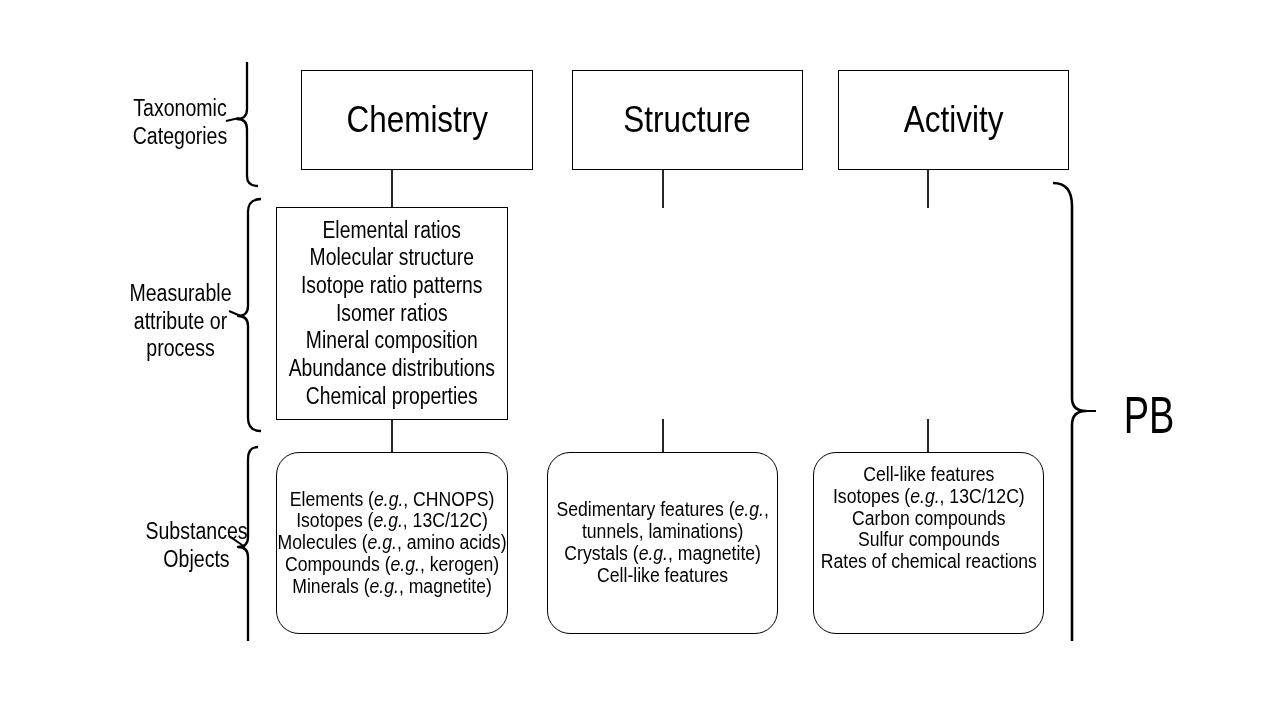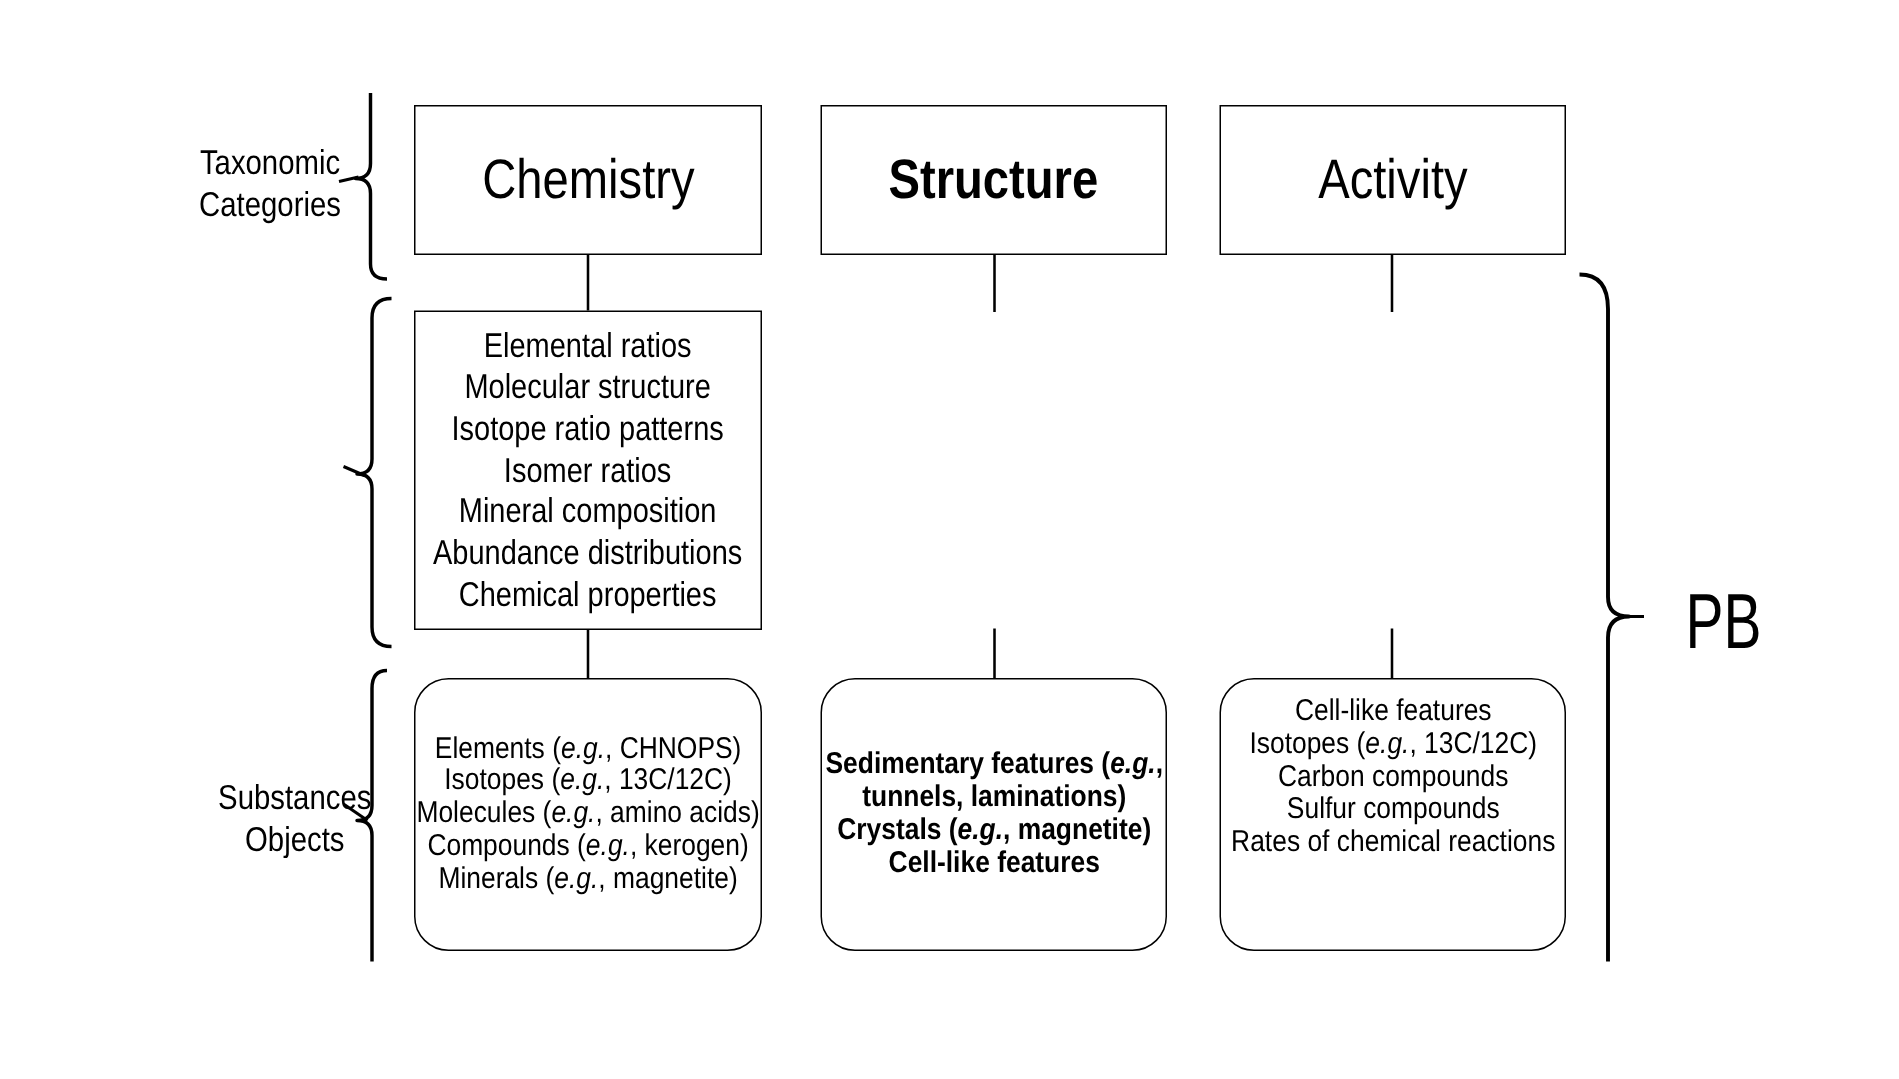--- a/index.html
+++ b/index.html
@@ -27,24 +27,24 @@
     box-sizing: border-box;
     border: 1.7px solid #000000;
     background: #ffffff;
     display: flex;
     flex-direction: column;
     justify-content: center;
     align-items: center;
   }
   
   .c0 { left: 276px; width: 232px; }
-  .c1 { left: 547px; width: 231px; font-weight: bold; }
+  .c1 { left: 547px; width: 231px; }
   .c2 { left: 813px; width: 231px; }
   
-  .row-header     { top: 70px;  height: 100px; }
+  .row-header     { top: 70px;  height: 100px; margin-left: 25px; }
   .row-attributes { top: 207px; height: 213px; }
   .row-substances { top: 452px; height: 182px; border-radius: 23px; }
 
   .hdr-text {
     font-size: 37px;
     line-height: 40px;
     white-space: nowrap;
     transform: scaleX(0.85);
     transform-origin: 50% 50%;
   }
@@ -114,20 +114,27 @@
     <path d="M928,170 L928,208" fill="none" stroke="#000" stroke-width="1.7"></path>
     <path d="M928,419 L928,453" fill="none" stroke="#000" stroke-width="1.7"></path>
   </svg>
 
   <div class="rowlabel" style="left:110px; top:95px; width:140px;">
     <div class="lines">
         <div class="line">Taxonomic</div>
         <div class="line">Categories</div>
       </div>
   </div>
+  <div class="rowlabel" style="left:108px; top:280px; width:145px;">
+    <div class="lines">
+        <div class="line">Measurable</div>
+        <div class="line">attribute or</div>
+        <div class="line">process</div>
+      </div>
+  </div>
   <div class="rowlabel" style="left:124px; top:518px; width:145px;">
     <div class="lines">
         <div class="line">Substances</div>
         <div class="line">Objects</div>
       </div>
   </div>
 
   <div class="box c0 row-header">
     <span class="hdr-text">Chemistry</span>
   </div>

